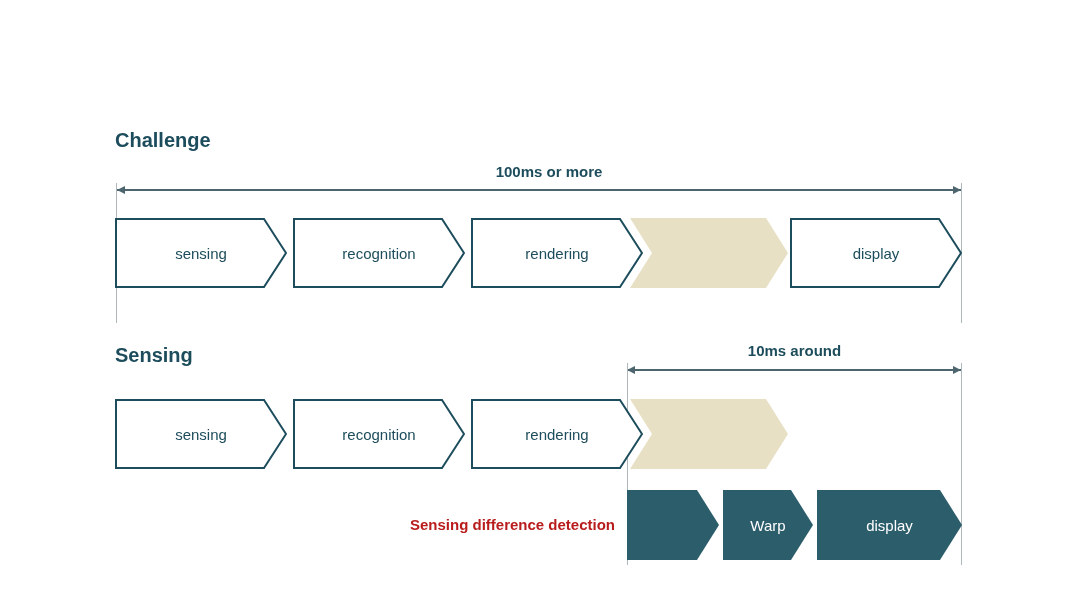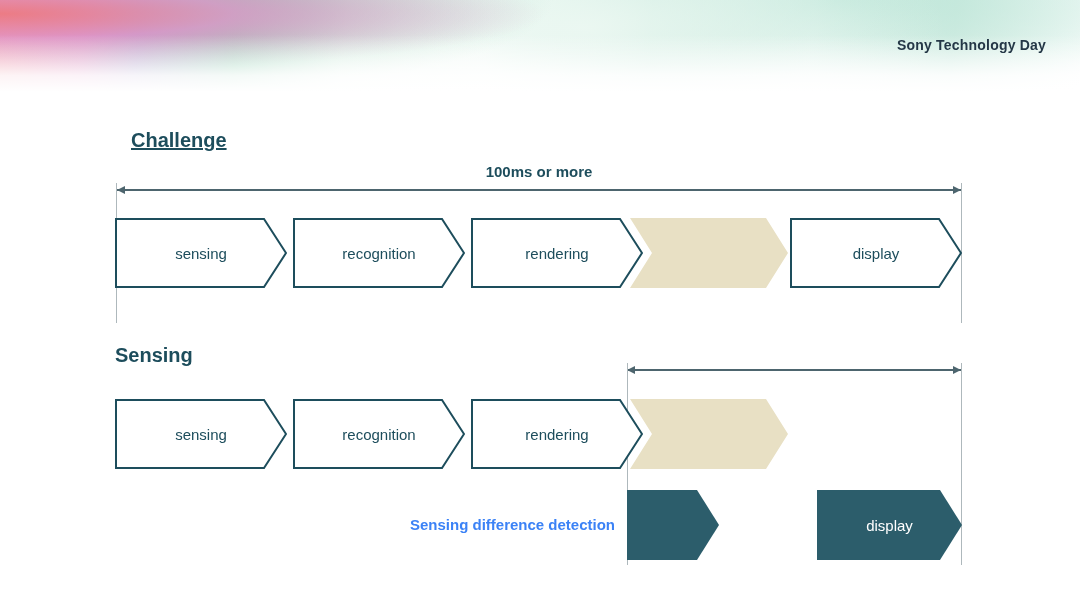--- a/index.html
+++ b/index.html
@@ -36,34 +36,31 @@
   }
   .dim-line::before{left:0;border-right:8px solid #4d656e;}
   .dim-line::after{right:0;border-left:8px solid #4d656e;}
   .vline{position:absolute;width:1px;background:#aeb8bc;}
 
   .arrow{position:absolute;display:flex;align-items:center;justify-content:center;}
   .arrow svg{position:absolute;left:0;top:0;width:100%;height:100%;display:block;}
   .arrow .lbl{position:relative;z-index:1;font-size:15px;color:#1d4d5c;white-space:nowrap;text-align:right;}
   .arrow.dark .lbl{color:#ffffff;}
 
-  .note{position:absolute;font-size:15px;font-weight:bold;color:#3b82f6;text-align:right;white-space:nowrap;}
+  .note{position:absolute;font-size:15px;font-weight:bold;color:#b91c1c;text-align:right;white-space:nowrap;}
 </style>
 </head>
 <body>
 
 <div class="slide">
 
-  <div class="banner">
-    <div class="brand">Sony Technology Day</div>
-  </div>
 
-  <h2 class="section-title" style="left:131px;top:129px;text-decoration:underline;">Challenge</h2>
+  <h2 class="section-title" style="left:115px;top:129px;">Challenge</h2>
 
-  <div class="dim-label" style="left:117px;width:844px;top:163px;">100ms or more</div>
+  <div class="dim-label" style="left:127px;width:844px;top:163px;">100ms or more</div>
   <div class="dim-line" style="left:117px;width:844px;top:189px;"></div>
   <div class="vline" style="left:116px;top:183px;height:140px;"></div>
   <div class="vline" style="left:961px;top:183px;height:140px;"></div>
 
   <div class="arrow" style="left:115px;top:218px;width:172px;height:70px;">
     <svg viewBox="0 0 172 70">
       <polygon points="1,1 149,1 171,35 149,69 1,69" fill="#ffffff" stroke="#1d4d5c" stroke-width="2"></polygon>
     </svg>
     <span class="lbl">sensing</span>
   </div>
@@ -86,20 +83,21 @@
   </div>
   <div class="arrow" style="left:790px;top:218px;width:172px;height:70px;">
     <svg viewBox="0 0 172 70">
       <polygon points="1,1 149,1 171,35 149,69 1,69" fill="#ffffff" stroke="#1d4d5c" stroke-width="2"></polygon>
     </svg>
     <span class="lbl">display</span>
   </div>
 
   <h2 class="section-title" style="left:115px;top:344px;">Sensing</h2>
 
+  <div class="dim-label" style="left:627px;width:335px;top:342px;">10ms around</div>
   <div class="dim-line" style="left:627px;width:334px;top:369px;"></div>
   <div class="vline" style="left:627px;top:363px;height:202px;"></div>
   <div class="vline" style="left:961px;top:363px;height:202px;"></div>
 
   <div class="arrow" style="left:115px;top:399px;width:172px;height:70px;">
     <svg viewBox="0 0 172 70">
       <polygon points="1,1 149,1 171,35 149,69 1,69" fill="#ffffff" stroke="#1d4d5c" stroke-width="2"></polygon>
     </svg>
     <span class="lbl">sensing</span>
   </div>
@@ -121,20 +119,26 @@
     </svg>
   </div>
 
   <div class="note" style="left:315px;width:300px;top:516px;">Sensing difference detection</div>
 
   <div class="arrow dark" style="left:627px;top:490px;width:92px;height:70px;">
     <svg viewBox="0 0 92 70">
       <polygon points="0,0 70,0 92,35 70,70 0,70" fill="#2c5d6b"></polygon>
     </svg>
   </div>
+  <div class="arrow dark" style="left:723px;top:490px;width:90px;height:70px;">
+    <svg viewBox="0 0 90 70">
+      <polygon points="0,0 68,0 90,35 68,70 0,70" fill="#2c5d6b"></polygon>
+    </svg>
+    <span class="lbl">Warp</span>
+  </div>
   <div class="arrow dark" style="left:817px;top:490px;width:145px;height:70px;">
     <svg viewBox="0 0 145 70">
       <polygon points="0,0 123,0 145,35 123,70 0,70" fill="#2c5d6b"></polygon>
     </svg>
     <span class="lbl">display</span>
   </div>
 
 </div>
 
 </body></html>

